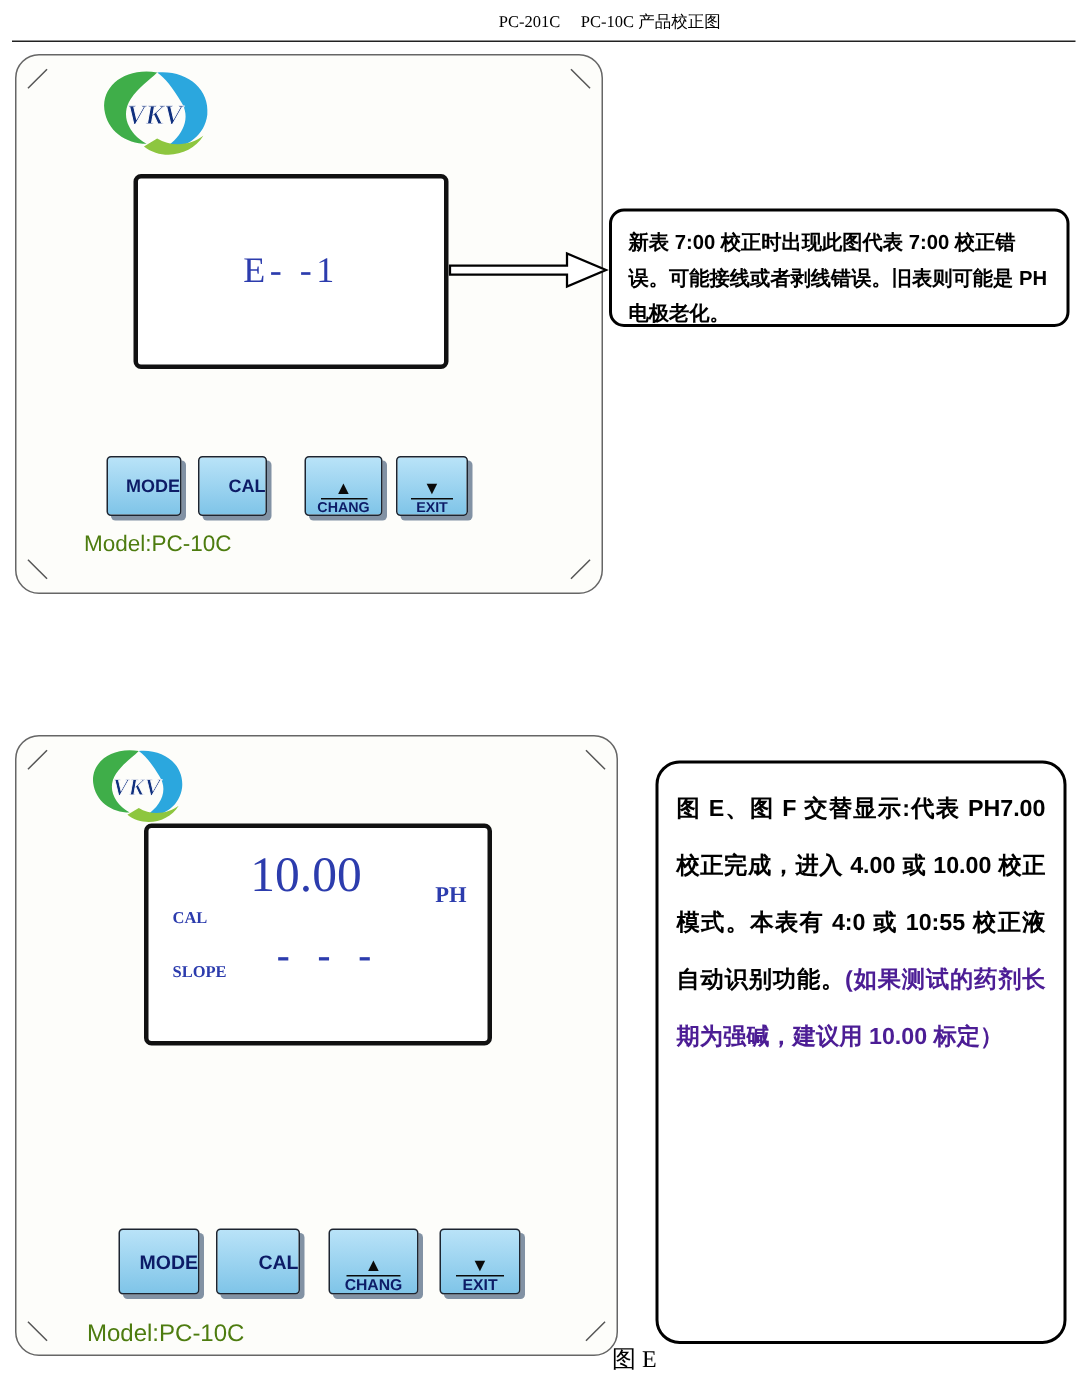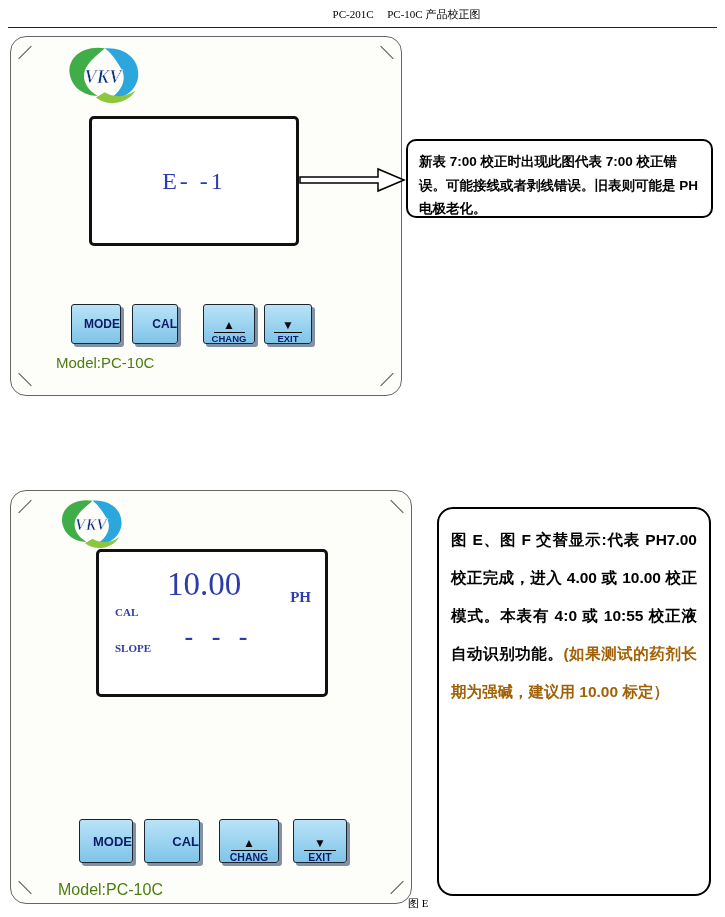--- a/index.html
+++ b/index.html
@@ -135,27 +135,27 @@
     line-height: 1.75;
   }
   .callout2 {
     left: 437px; top: 507px; width: 274px; height: 389px;
     border-radius: 16px;
     padding: 12px 12px 8px;
     font-size: 15.5px;
     line-height: 2.45;
     text-align: justify;
   }
-  .callout2 .red { color: #a16207; }
+  .callout2 .red { color: #4c1d95; }
 
   .fig-label {
     position: absolute;
     left: 408px; top: 896px;
     font-family: "Liberation Serif", serif;
-    font-size: 11px;
+    font-size: 16px;
     color: #000;
   }
 </style>
 </head>
 <body>
 
 <div class="page">
 
   <div class="doc-header">PC-201C     PC-10C 产品校正图</div>
   <div class="header-rule"></div>

